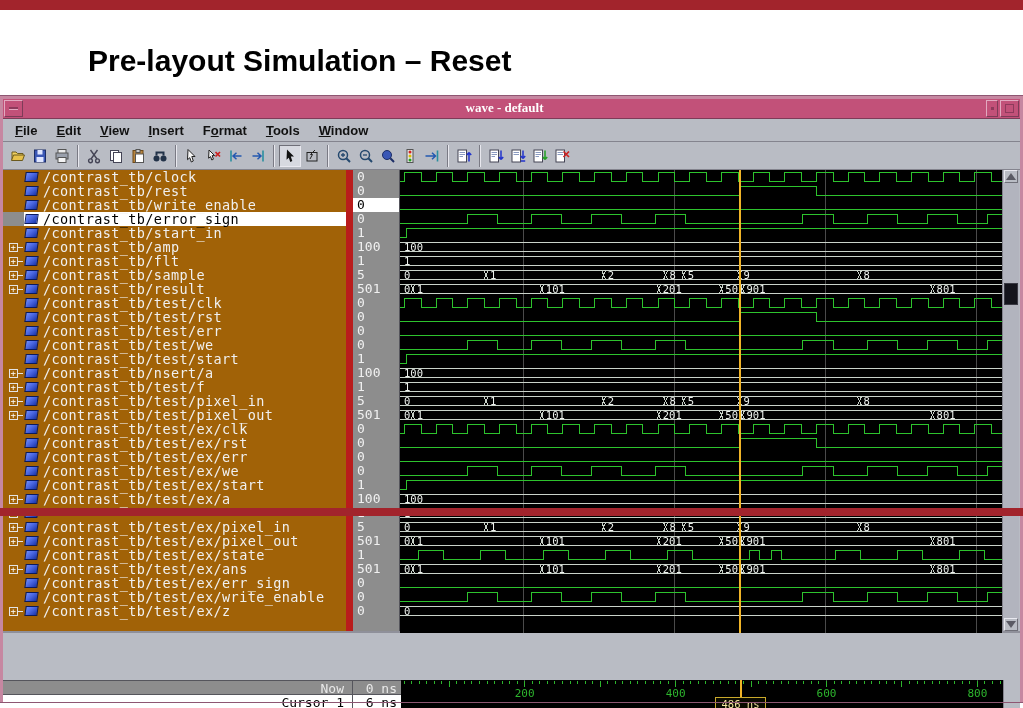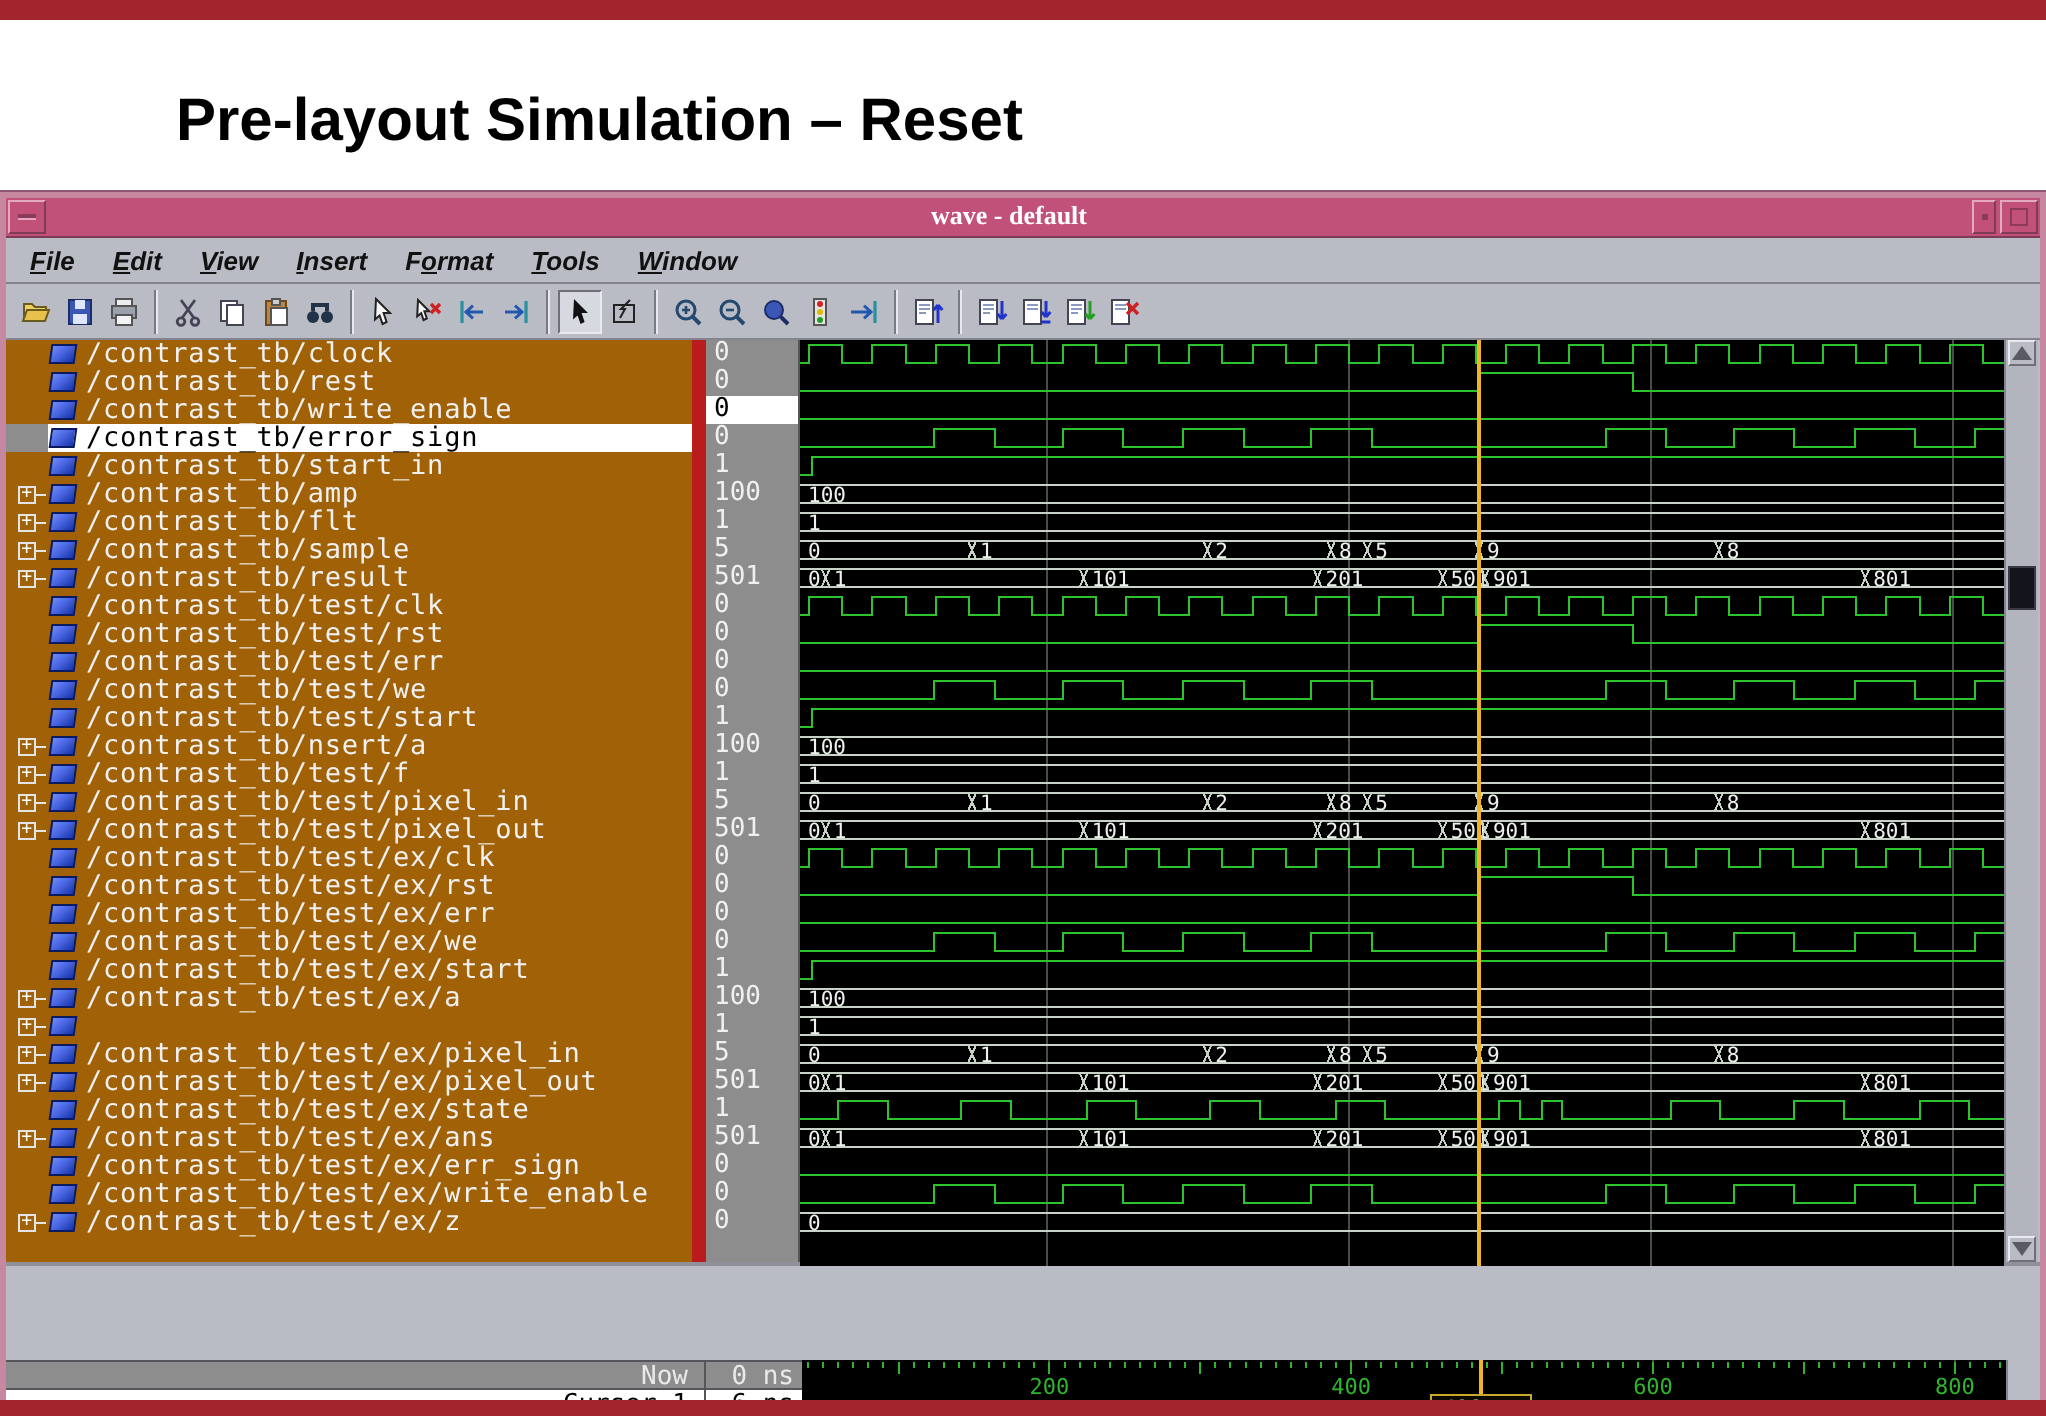--- a/index.html
+++ b/index.html
@@ -1,38 +1,38 @@
 <!DOCTYPE html>
 <html><head>
 <meta charset="utf-8">
 <style>
   * { margin:0; padding:0; box-sizing:border-box; }
   html,body { width:1023px; height:708px; overflow:hidden; background:#fff;
     font-family:"Liberation Sans", sans-serif; }
-  .slide { position:relative; width:1023px; height:708px; background:#fff; }
+  .slide { position:relative; width:1023px; height:516px; background:#fff; }
   .bar { position:absolute; left:0; width:1023px; height:10px; }
   .bar.top { top:0; }
   .bar.bottom { bottom:0; height:8px; }
   h1.slide-title { position:absolute; left:88px; top:44px; font-size:30px; font-weight:bold;
     color:#000; letter-spacing:0; }
 
   
   #win { position:absolute; left:0; top:96px; width:1023px; height:606px;
     background:#b9bcc4; border:3px solid #c687a1; outline:1px solid #8e5672; }
   .tbar { height:20px; display:flex; align-items:stretch; border-bottom:1px solid #7e3b58;font-family:Liberation Serif, serif; }
   .tbtn { width:19px; margin:1px; border:1px solid; border-color:#e2a9c0 #7e3b58 #7e3b58 #e2a9c0;
     display:flex; align-items:center; justify-content:center; }
   .tbtn.small { width:12px; }
   .tbtn .dash { width:9px; height:3px; background:#8e3a5c; border-bottom:1px solid #e2a9c0; }
   .tbtn .dot { width:3px; height:3px; background:#8e3a5c; }
   .tbtn .sq { width:9px; height:9px; border:1px solid #8e3a5c; }
   .ttitle { flex:1; text-align:center; color:#fff; font-size:13px; font-weight:bold; line-height:18px; }
   .menubar { height:23px; display:flex; align-items:center; gap:19px; padding-left:12px;
     border-bottom:1px solid #84848e; font-size:13px; font-weight:bold; color:#111; }
-  .menubar span.mi { cursor:default;font-style:italic; }
+  .menubar span.mi { cursor:default; }
   .toolbar { height:28px; display:flex; align-items:center; padding:1px 4px;
     border-bottom:1px solid #84848e; }
   .tsep { width:0; height:22px; border-left:1px solid #7a7a84; border-right:1px solid #e8e8ee; margin:0 4px; }
   .tbut { width:22px; height:22px; display:flex; align-items:center; justify-content:center;
     border:1px solid transparent; }
   .tbut.pressed { background:#d7d9e0; border-color:#6f6f78 #e9e9f0 #e9e9f0 #6f6f78; }
 
   
   .main { height:463px; display:flex; border-bottom:2px solid #8f909a; background:#b9bcc4; }
   .names { width:350px; background:#a16207; border-right:7px solid #b91c1c; overflow:hidden;

